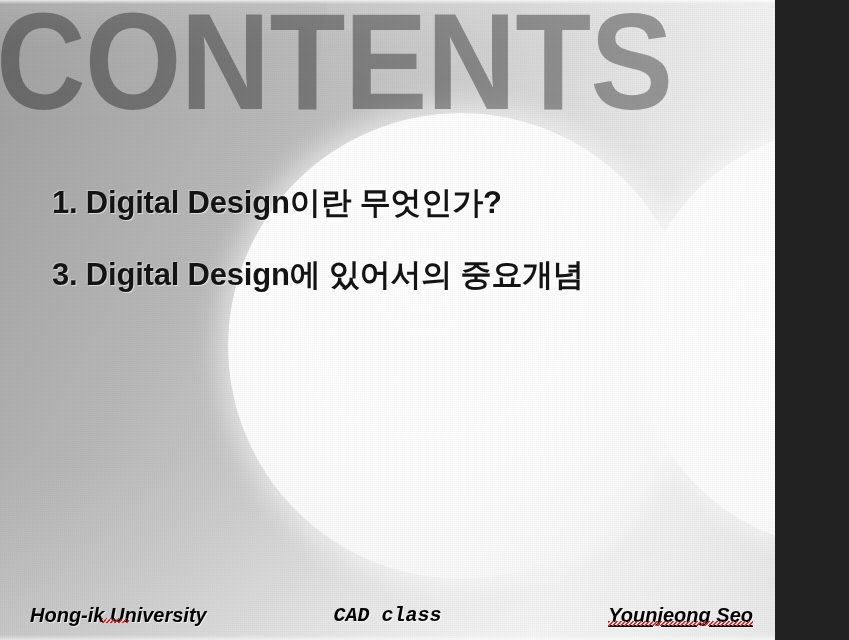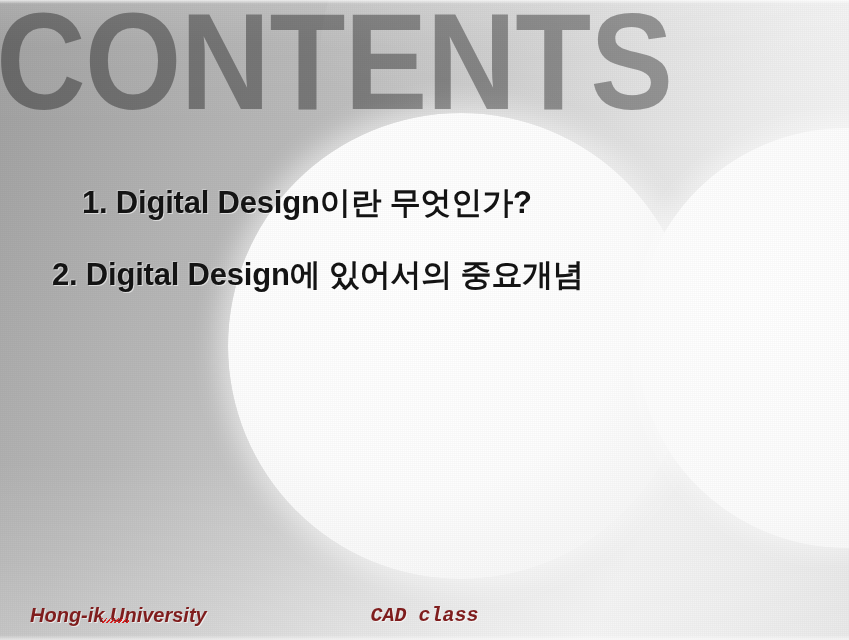--- a/index.html
+++ b/index.html
@@ -6,21 +6,21 @@
     margin: 0;
     padding: 0;
     background: #222;
   }
   body {
     font-family: "Liberation Sans", "DejaVu Sans", sans-serif;
   }
 
   #slide {
     position: relative;
-    width: 849px;
+    width: 775px;
     height: 640px;
     overflow: hidden;
     background: #b4b4b4;
   }
 
   
   .bg-base {
     position: absolute;
     inset: 0;
     background:
@@ -145,38 +145,38 @@
     font-family: "Liberation Sans", "DejaVu Sans", sans-serif;
     font-weight: 700;
     font-size: 31px;
     line-height: 1.22;
     letter-spacing: -0.2px;
     text-shadow:
       1px 1px 0 rgba(255,255,255,0.55),
       -1px -1px 0 rgba(255,255,255,0.30);
     white-space: nowrap;
   }
-  .agenda-item.line1 { margin-bottom: 34px; margin-left: 30px; }
+  .agenda-item.line1 { margin-bottom: 34px; }
   .agenda-item.line2 { margin-bottom: 25px; }
 
   
   .footer {
     position: absolute;
     left: 0; right: 0;
     bottom: 6px;
     height: 38px;
     display: flex;
     align-items: center;
   }
   .foot-text {
     font-family: "Liberation Sans", "DejaVu Sans", sans-serif;
     font-weight: 700;
     font-style: italic;
     font-size: 20px;
-    color: #7f1d1d;
+    color: #000000;
     white-space: nowrap;
     text-shadow: 1px 1px 0 rgba(255,255,255,0.6);
     position: relative;
   }
   .foot-left {
     position: absolute;
     left: 30px;
   }
   .foot-center {
     position: absolute;
@@ -234,26 +234,30 @@
   <div class="arc-sweep"></div>
   <div class="bg-vert"></div>
   <div class="noise"></div>
   <div class="top-edge"></div>
   <div class="bottom-edge"></div>
 
   <div class="title-wm">CONTENTS</div>
 
   <div class="agenda">
     <span class="agenda-item line1">1. Digital Design이란 무엇인가?</span>
-    <span class="agenda-item line2">2. Digital Design에 있어서의 중요개념</span>
+    <span class="agenda-item line2">3. Digital Design에 있어서의 중요개념</span>
   </div>
 
   <div class="footer">
     <span class="foot-text foot-left">
       <span>Hong-ik University</span>
       <span class="squiggle sq-a"></span>
     </span>
 
     <span class="foot-text foot-center">CAD class</span>
 
+    <span class="foot-text foot-right">
+      <span>Younjeong Seo</span>
+      <span class="squiggle sq-b"></span>
+    </span>
   </div>
 
 </div>
 
 </body></html>

